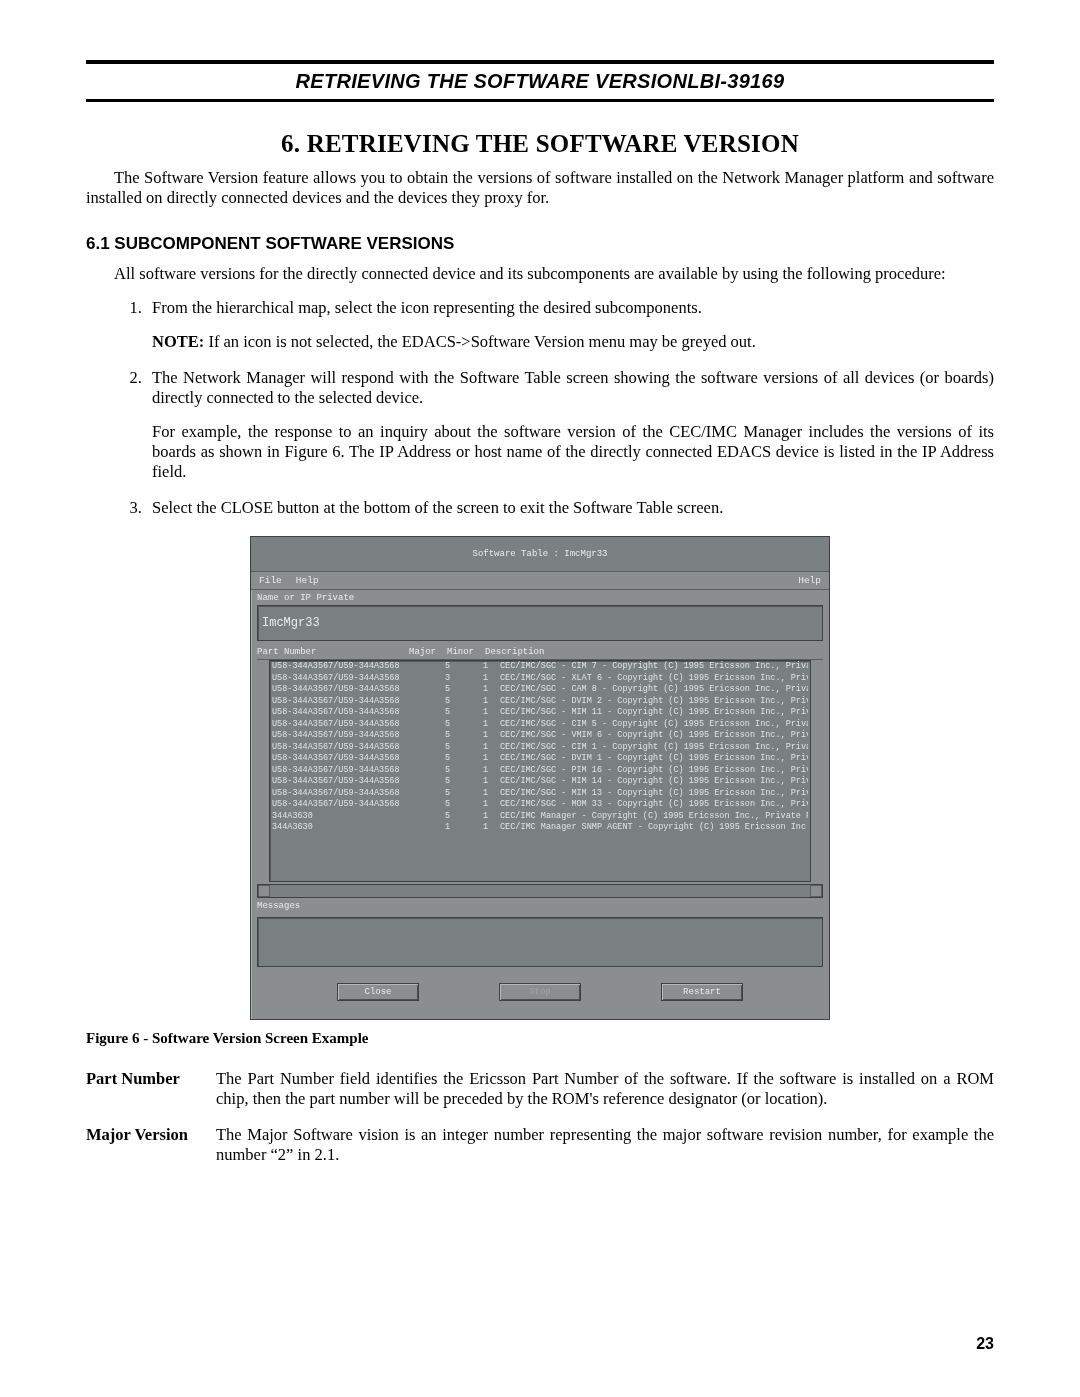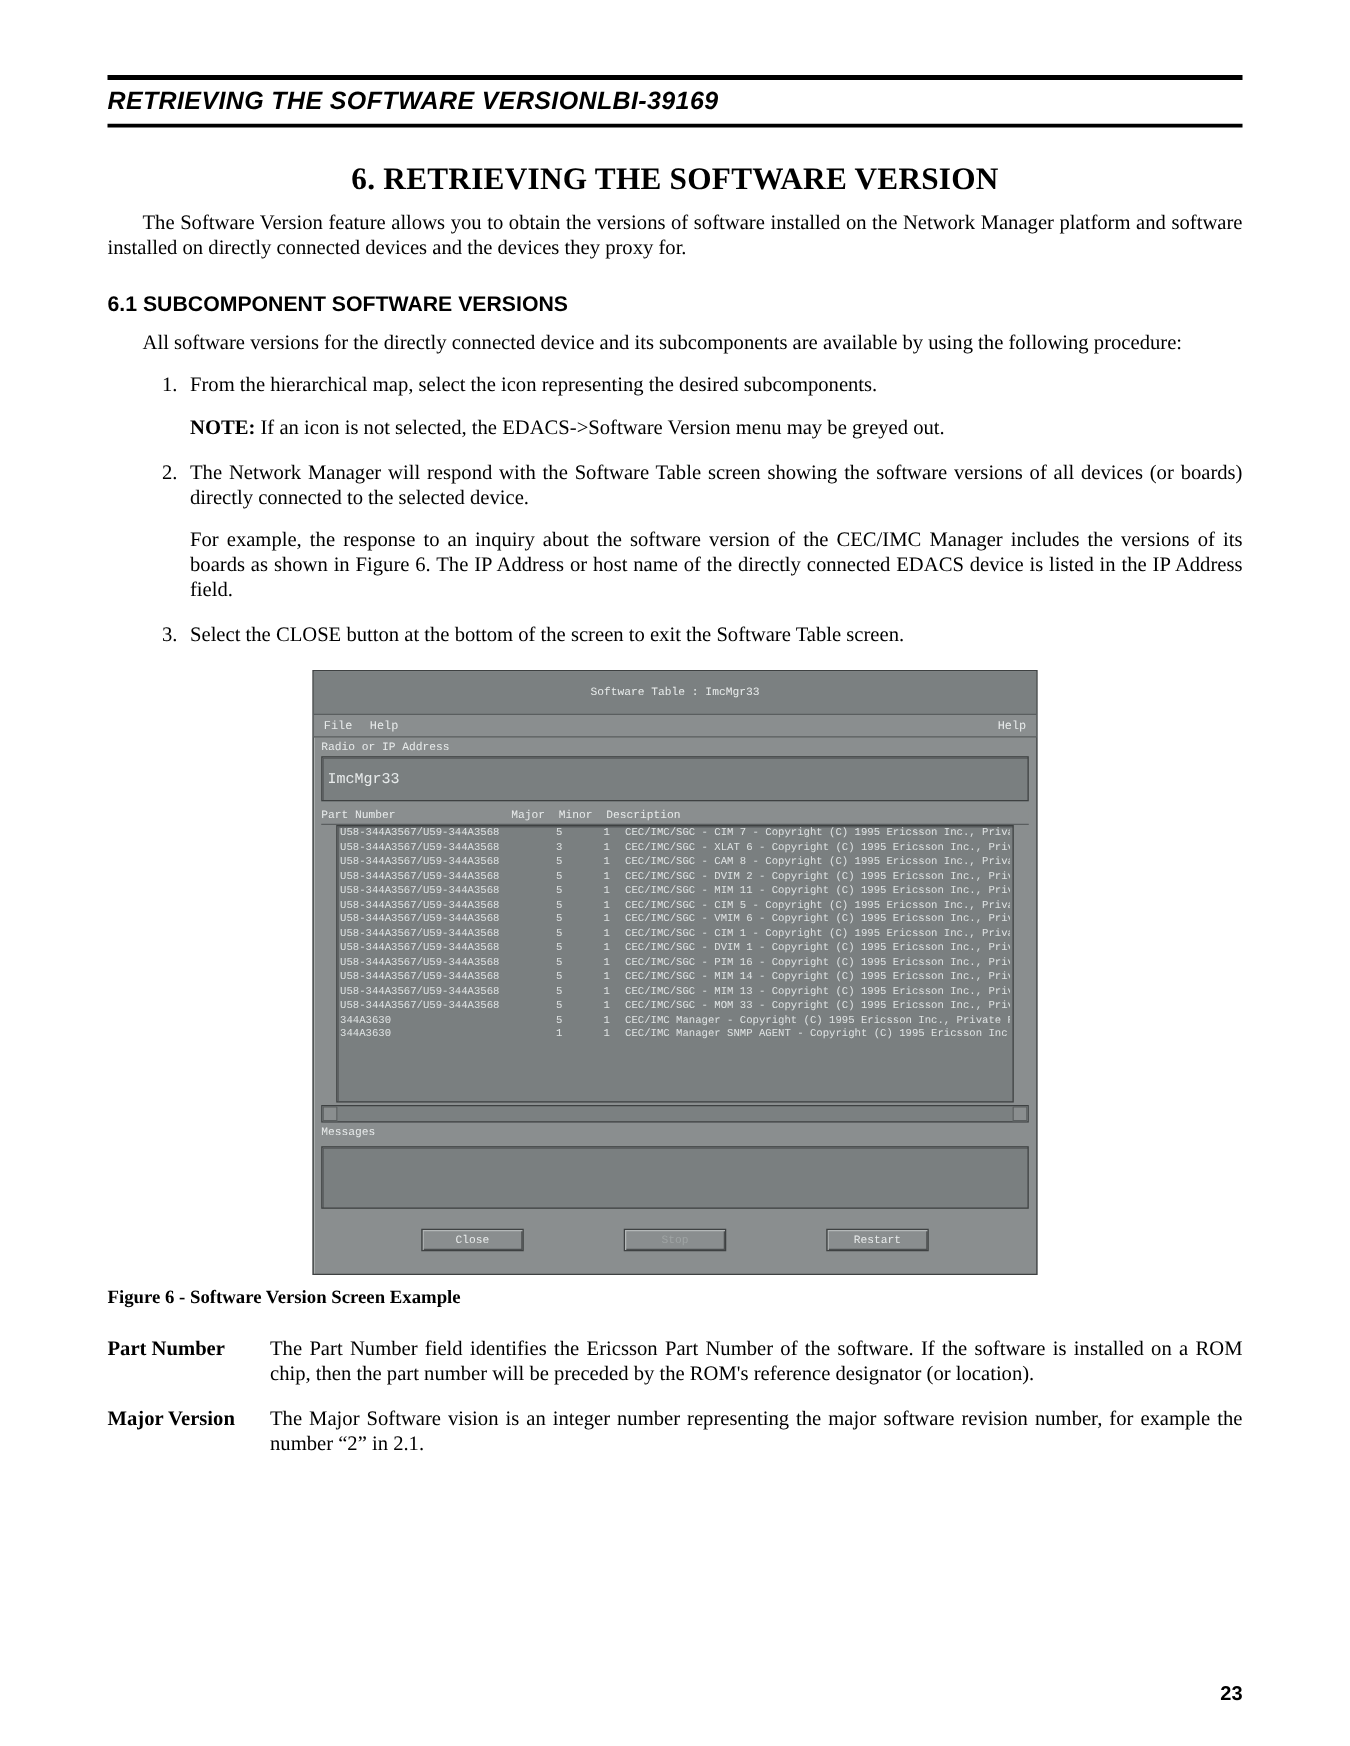--- a/index.html
+++ b/index.html
@@ -17,21 +17,21 @@
     width:1080px;
     height:1397px;
     box-sizing:border-box;
     padding:60px 86px 50px 86px;
     font-family:var(--serif);
     color:#000;
     position:relative;
   }
   .rule-top{border-top:4px solid #000;margin-bottom:2px;}
   .header-line{
-    display:flex;justify-content:flex-start;align-items:baseline;
+    display:flex;justify-content:center;align-items:baseline;
     font-family:var(--sans);font-weight:bold;font-style:italic;
     font-size:20px;letter-spacing:.3px;
     padding:4px 0 6px 0;
   }
   .header-right{font-style:normal;font-family:var(--sans);font-weight:bold;font-size:20px;font-style:italic;}
   .h1{
     font-family:var(--serif);font-weight:bold;font-size:25px;
     text-align:center;margin:28px 0 10px 0;letter-spacing:.2px;
   }
   .body-para{font-size:16.5px;margin:0 0 14px 0;text-align:justify;text-indent:28px;}
@@ -111,21 +111,21 @@
   .gui-btn.disabled{color:#9fa4a4;}
   .fig-caption{
     font-family:var(--serif);font-weight:bold;font-size:15px;
     text-align:left;margin:6px 0 22px 0;
   }
   .defs{font-size:16.5px;}
   .def-row{display:flex;margin-bottom:16px;}
   .def-term{flex:0 0 130px;font-weight:bold;}
   .def-body{flex:1;text-align:justify;}
   .pagenum{
-    position:absolute;right:86px;bottom:32px;
+    position:absolute;right:86px;bottom:44px;
     font-family:var(--sans);font-weight:bold;font-size:16px;
   }
 </style>
 </head>
 <body>
 
 <div class="page">
 
   <div class="rule-top"></div>
   <div class="header-line">
@@ -160,21 +160,21 @@
 
   <div class="gui-wrap">
     <div class="gui">
       <div class="gui-title">Software Table : ImcMgr33</div>
       <div class="gui-menu">
         <span>File</span>
         <span>Help</span>
         <span class="spacer"></span>
         <span>Help</span>
       </div>
-      <div class="gui-label">Radio or IP Address</div>
+      <div class="gui-label">Name or IP Private</div>
       <div class="gui-input">ImcMgr33</div>
       <div class="gui-colhead">
         <span>Part Number</span>
         <span>Major</span>
         <span>Minor</span>
         <span>Description</span>
       </div>
       <div class="gui-listwrap" id="gui-rows">
           <div class="gui-row">
             <span>U58-344A3567/U59-344A3568</span>

